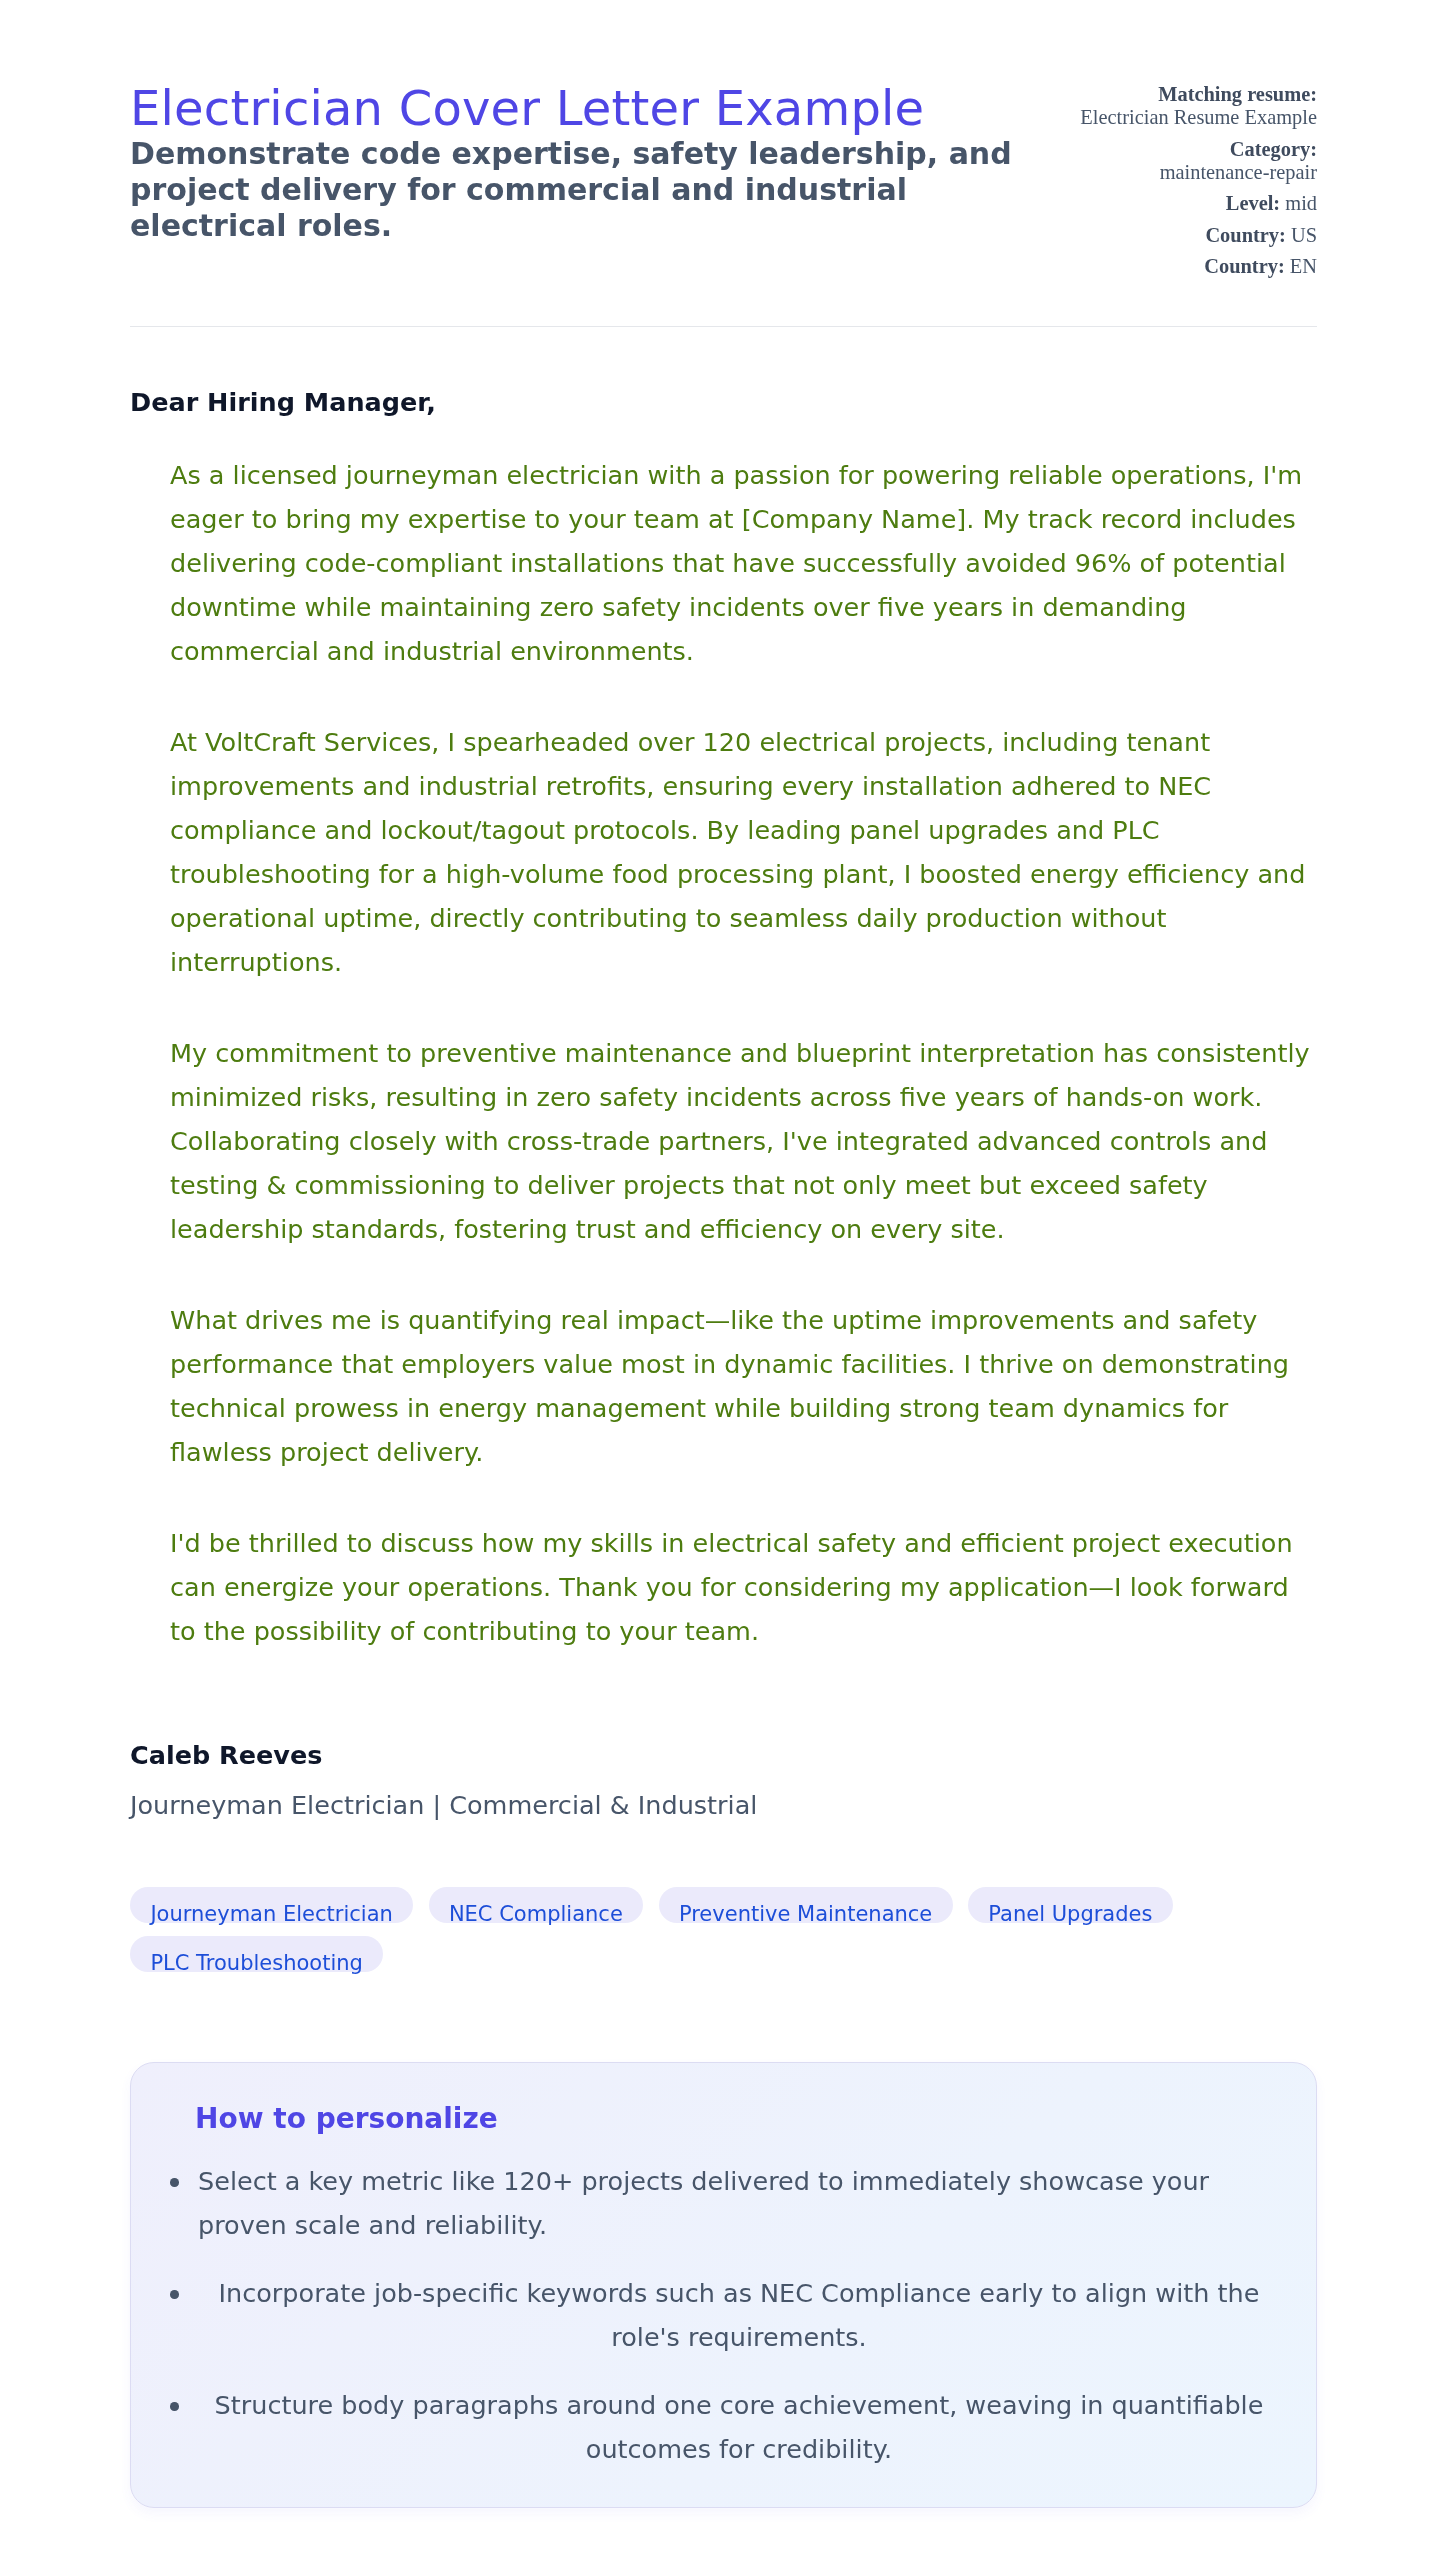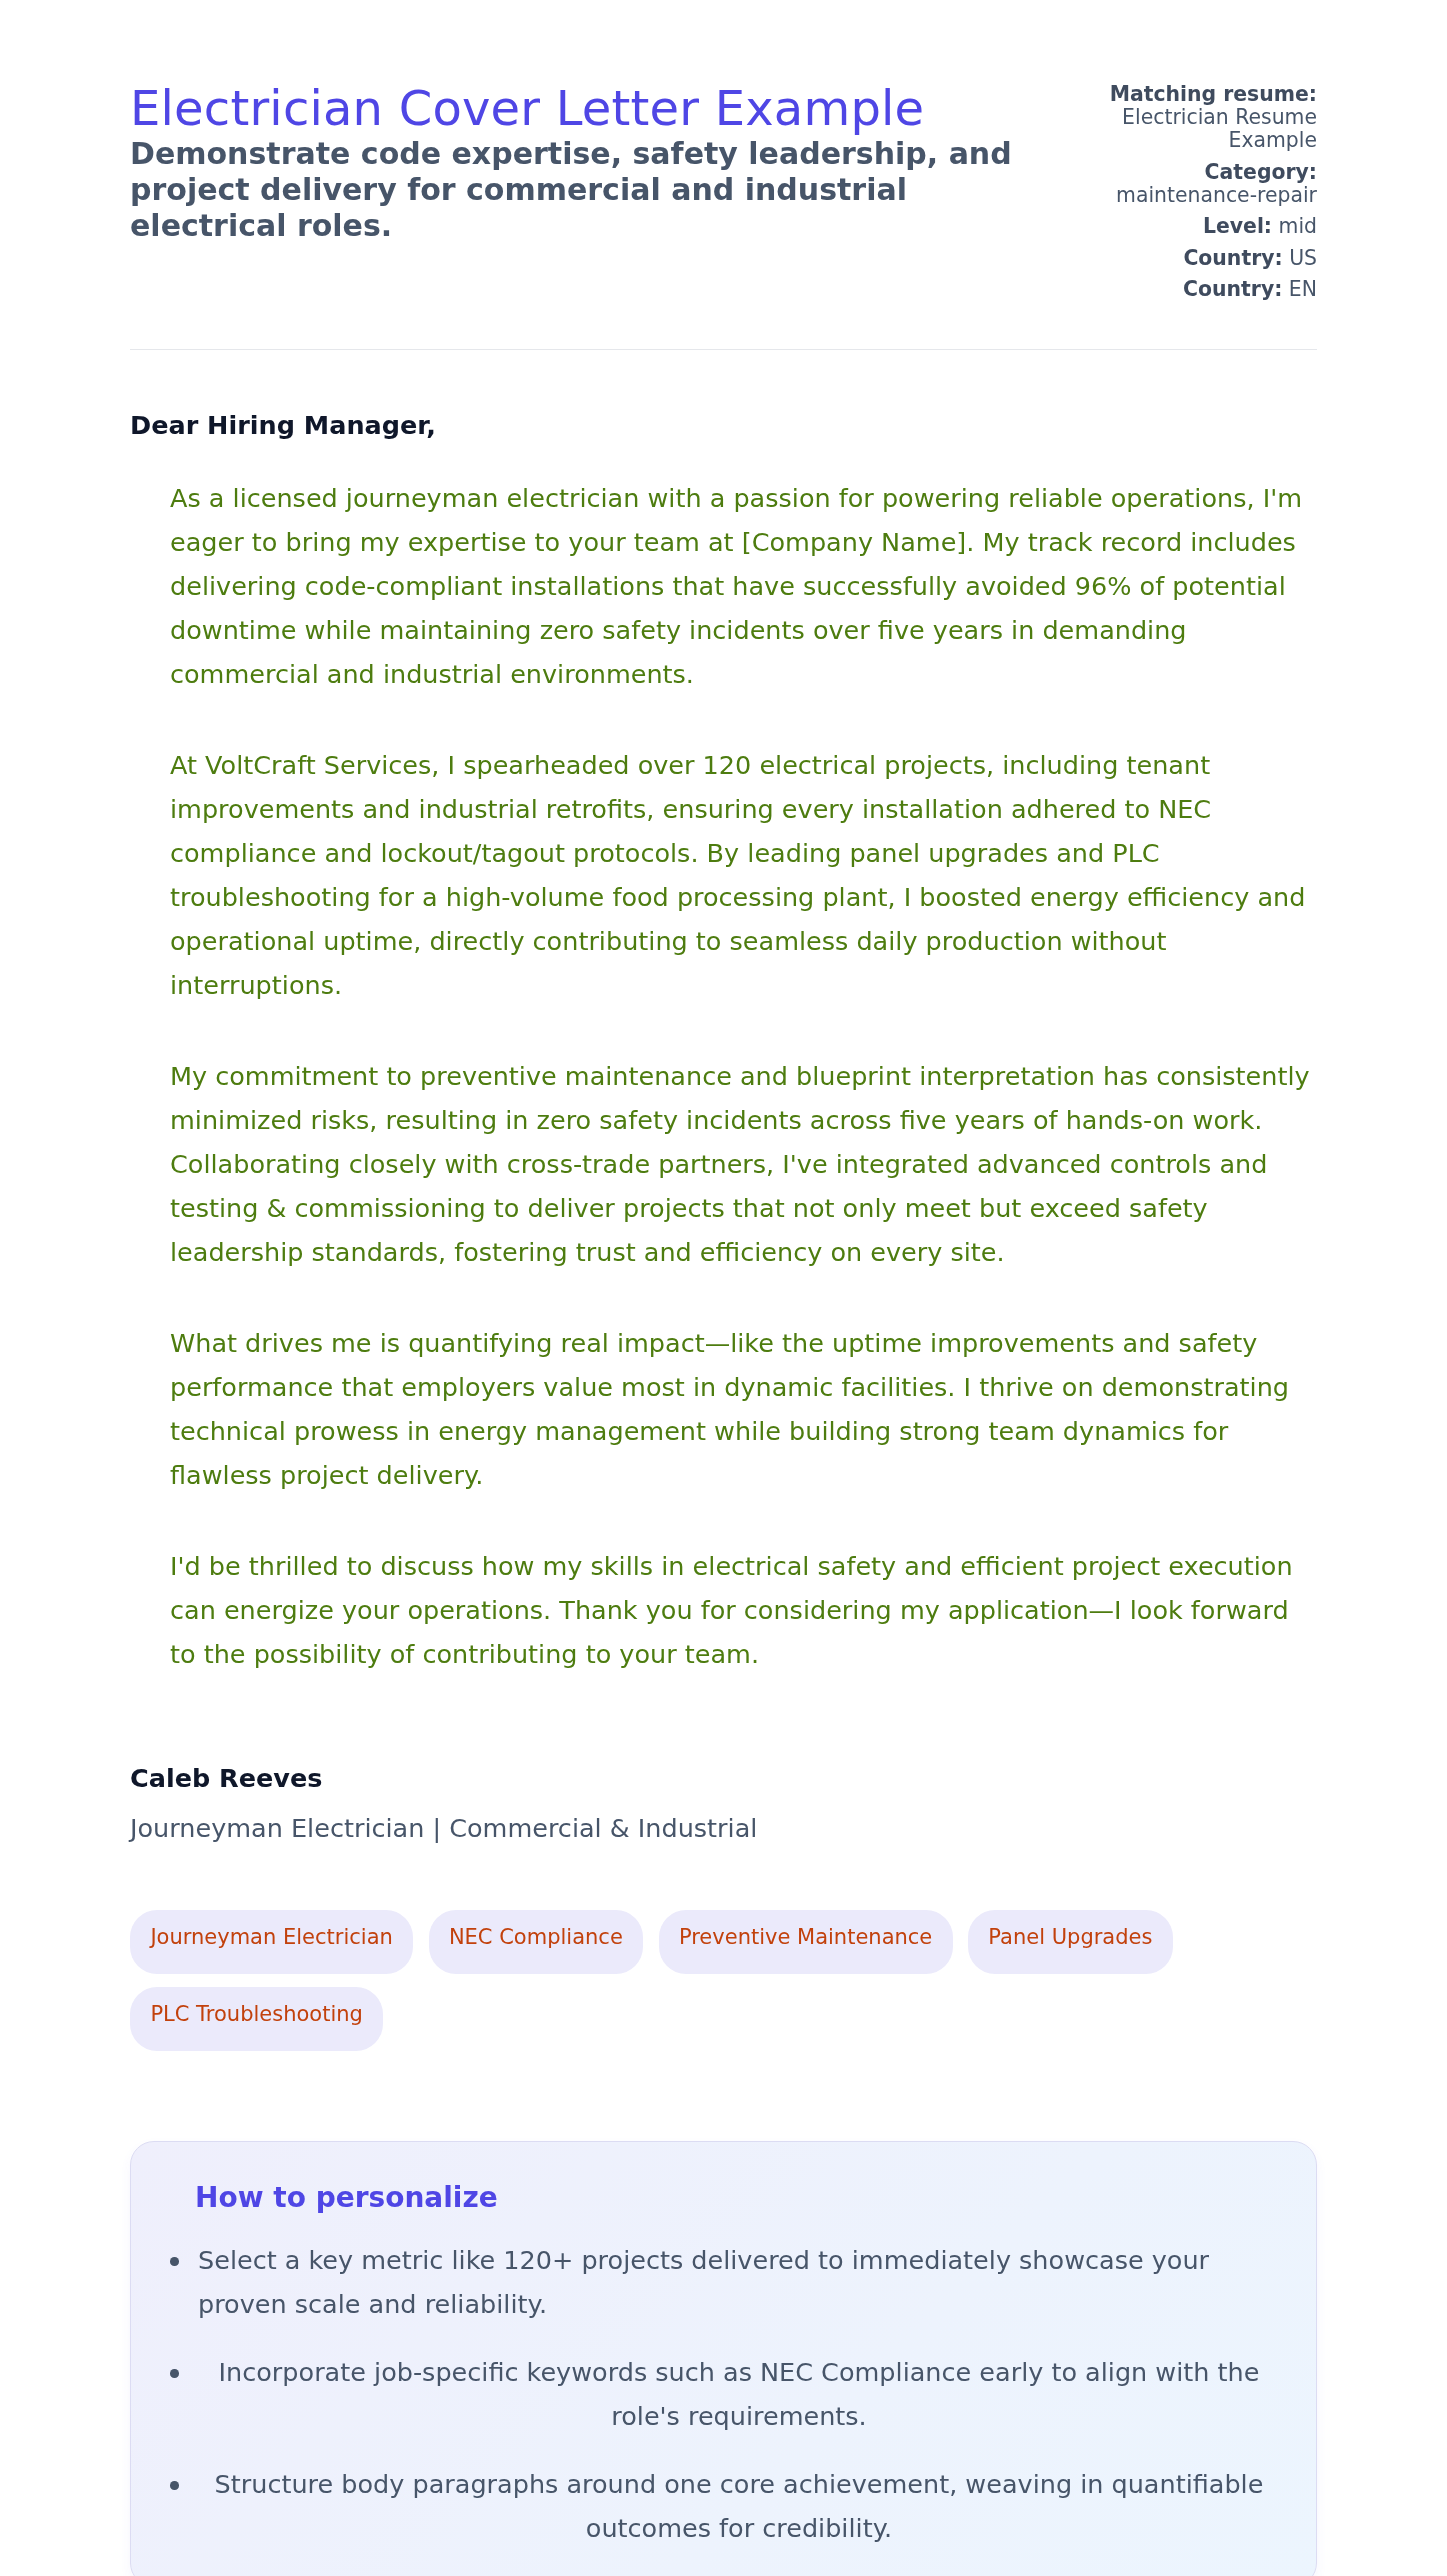--- a/index.html
+++ b/index.html
@@ -38,20 +38,21 @@
     line-height: 36px;
     margin-top: 0px;
   }
   .meta {
     width: 255px;
     text-align: right;
     font-size: 20.4px;
     line-height: 23px;
     color: #475569;
     padding-top: 3.4px;
+    font-family: Liberation Serif, serif;
   }
   .meta-row { margin-bottom: 8.5px; }
   .meta-row.stacked .meta-label { display: block; }
   .meta-label { font-weight: bold; color: #3f4b5e; }
   .greeting {
     margin-top: 58px;
     font-size: 25.5px;
     font-weight: bold;
     color: #0f172a;
     line-height: 34px;
@@ -78,25 +79,25 @@
     line-height: 34px;
   }
   .tags {
     margin-top: 65px;
     display: flex;
     flex-wrap: wrap;
     gap: 13.6px 15.3px;
     width: 1064px;
   }
   .tag {
-    height: 64px;
+    height: 36px;
     padding: 0 20.4px;
     border-radius: 27px;
     background: #ebeafb;
-    color: #c2410c;
+    color: #1d4ed8;
     font-size: 21px;
     line-height: 54px;
     white-space: nowrap;
     cursor: pointer;
   }
   .tip-box {
     margin-top: 90px;
     border: 1.7px solid #dcdcf3;
     border-radius: 24px;
     background: linear-gradient(135deg, #efeffc 0%, #edf3fd 60%, #ecf5fe 100%);

